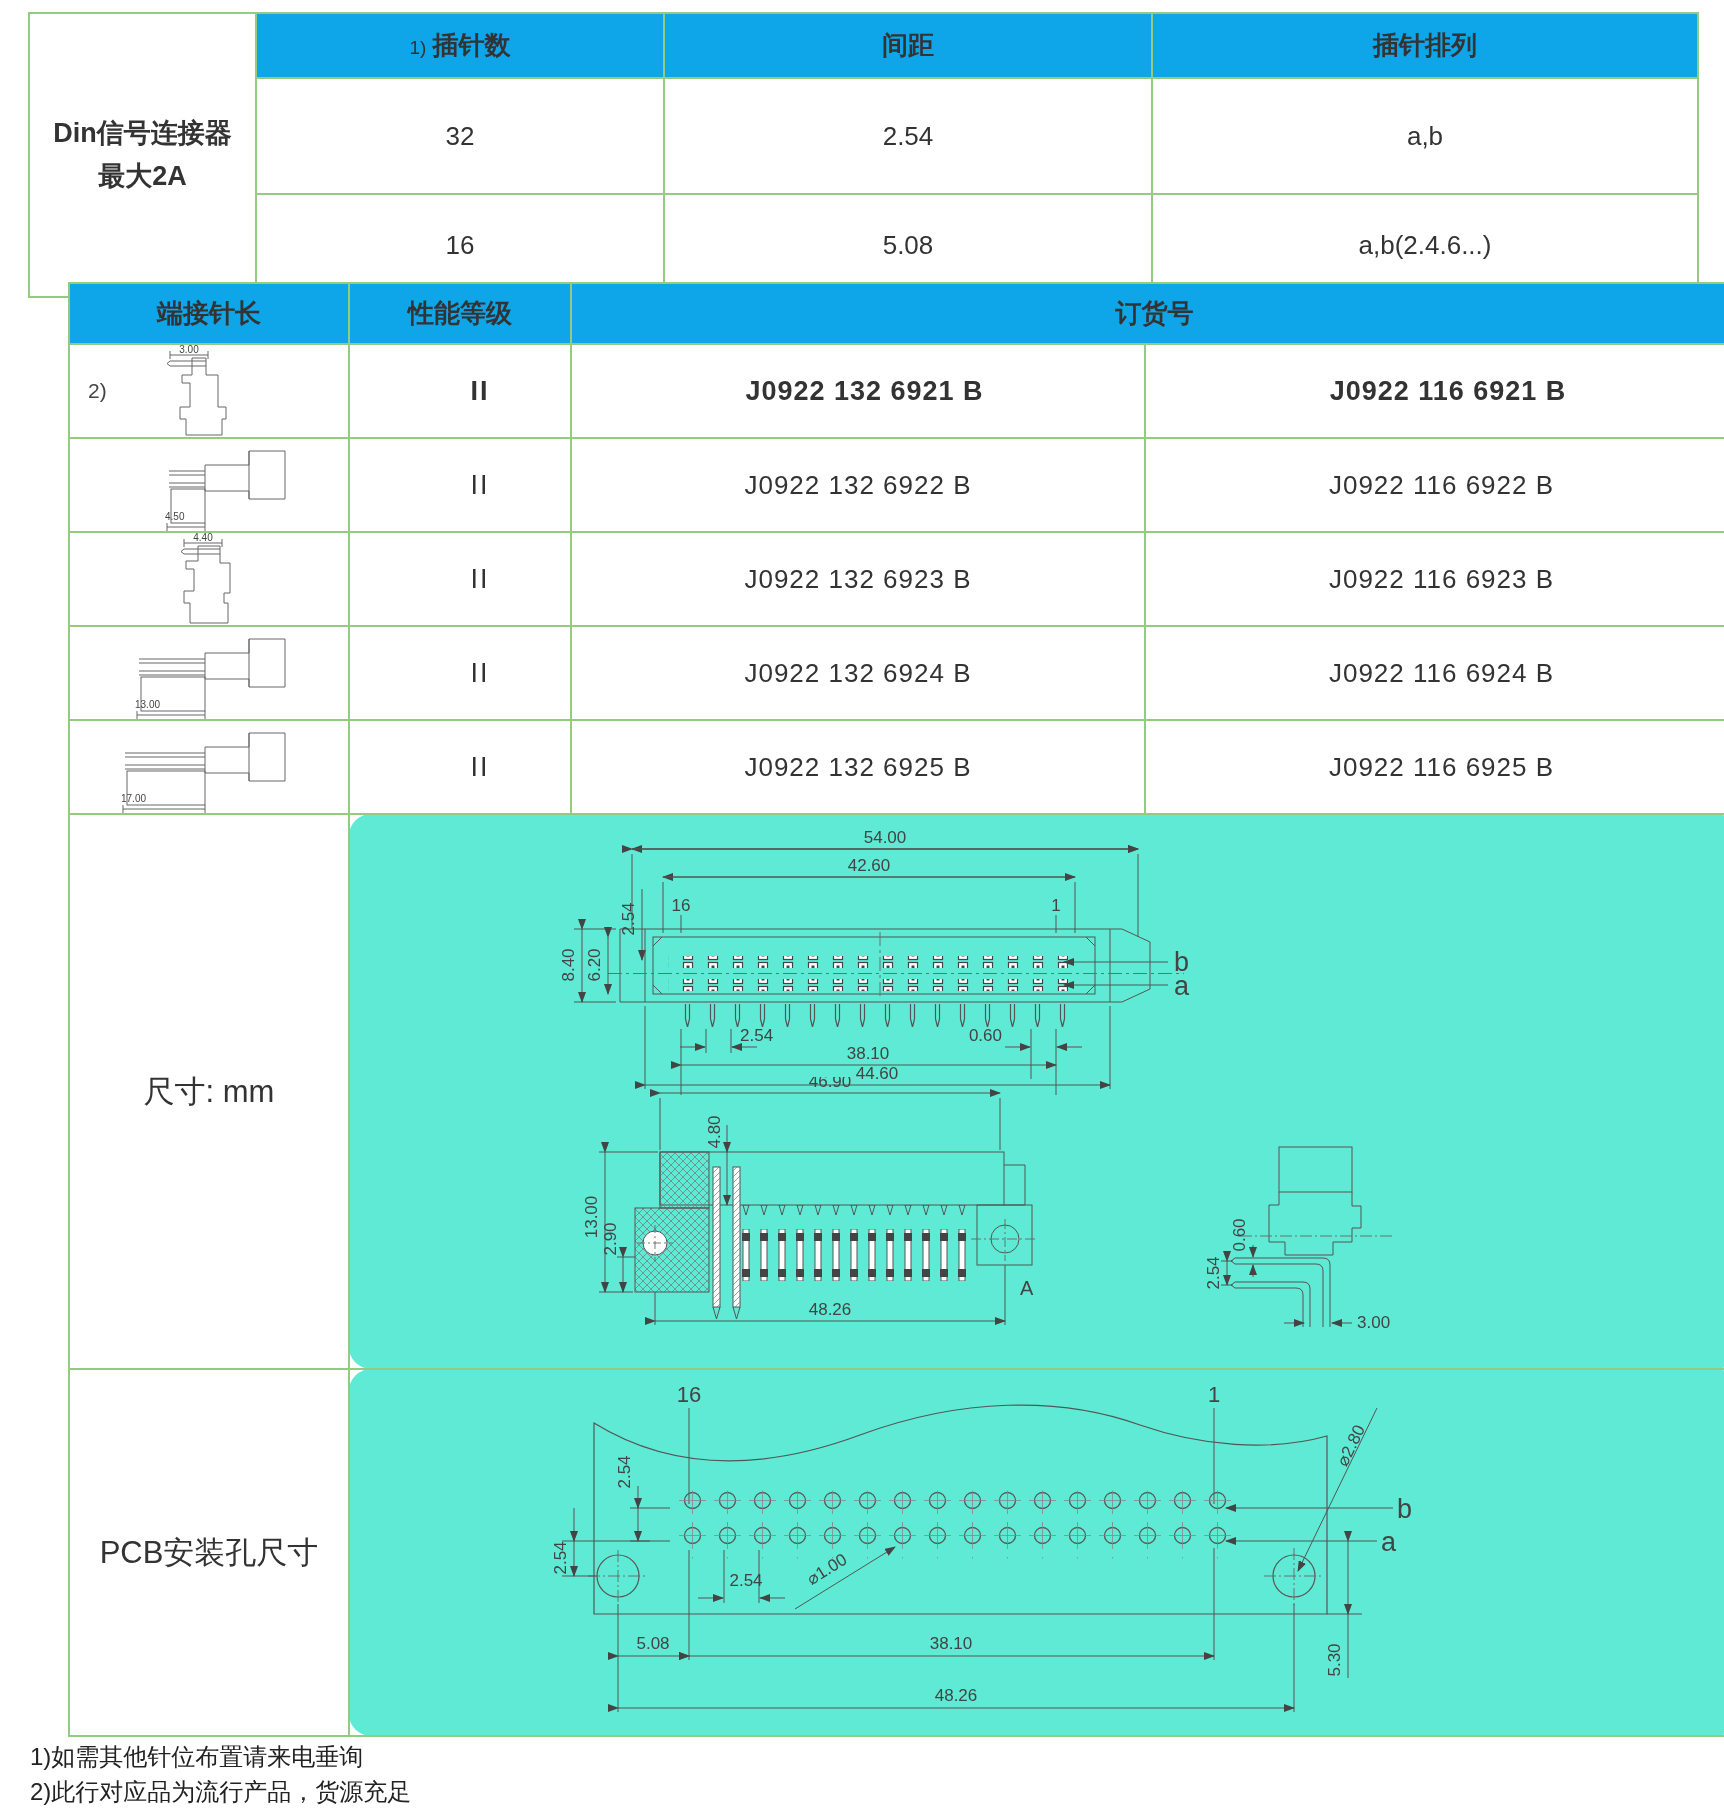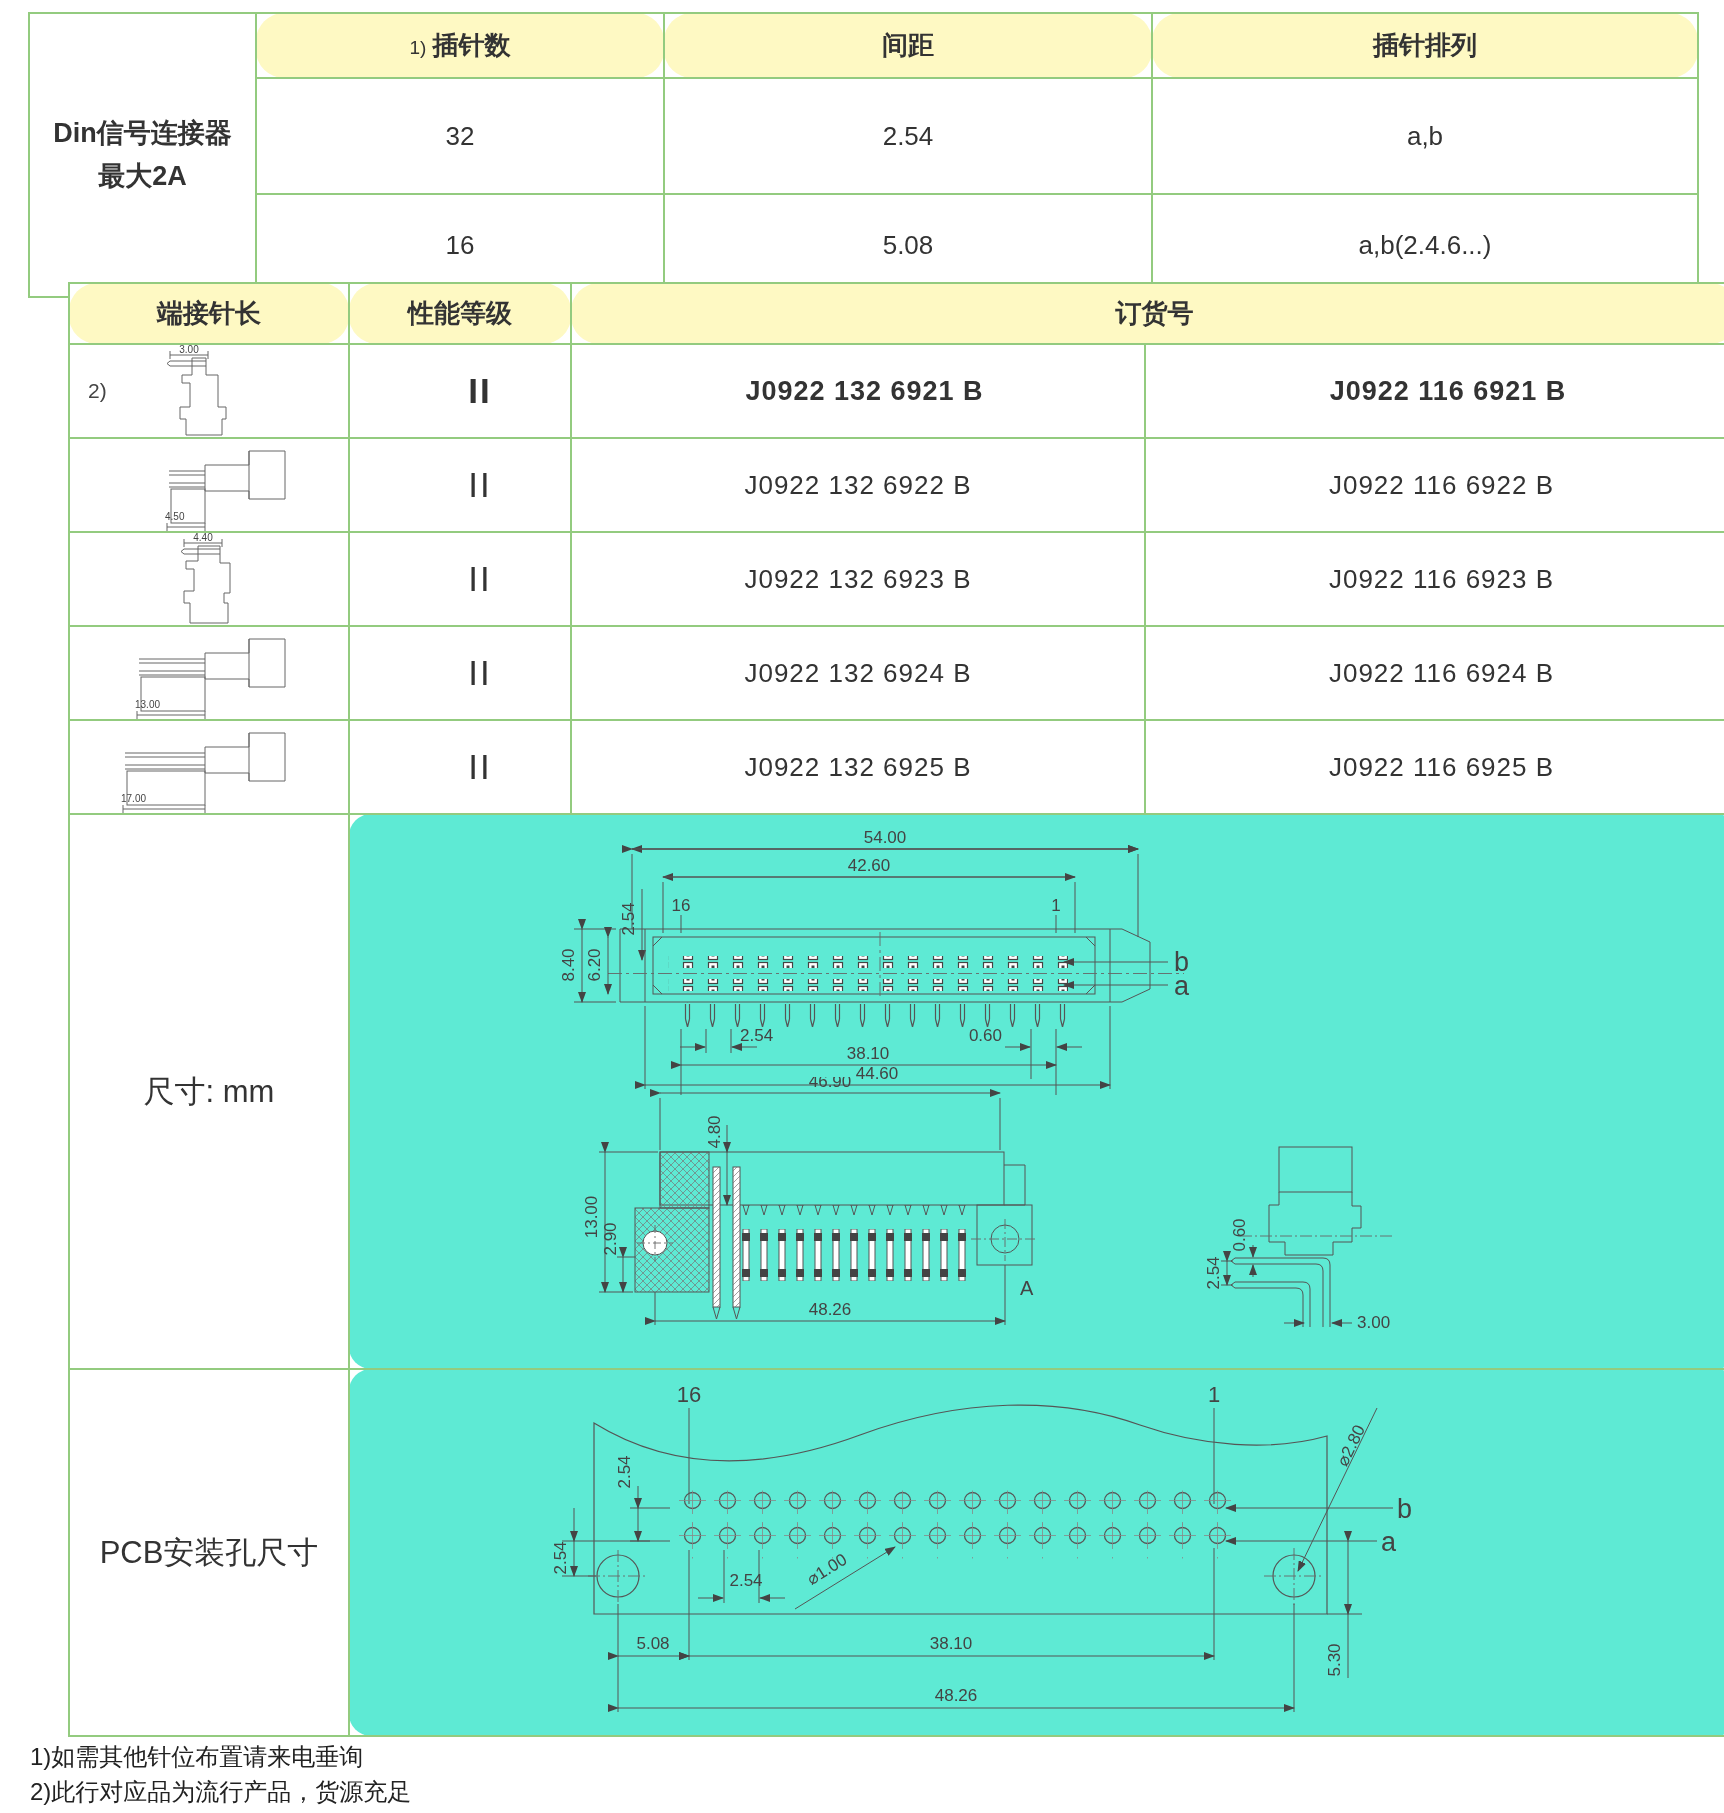--- a/index.html
+++ b/index.html
@@ -1,28 +1,28 @@
 <!DOCTYPE html>
 <html><head>
 <meta charset="utf-8">
 <style>
   html,body{margin:0;padding:0;background:#fff;}
   body{width:1724px;height:1813px;font-family:"Liberation Sans","DejaVu Sans",sans-serif;color:#333;}
   .page{position:relative;width:1724px;height:1813px;background:#fff;overflow:hidden;}
   table{border-collapse:collapse;table-layout:fixed;position:absolute;background:#fff;}
   td,th{border:2px solid #93cb7f;padding:0;vertical-align:middle;text-align:center;overflow:hidden;}
-  th{background:#fef9c3;font-size:26px;font-weight:bold;color:#333;border-radius:28px;}
+  th{background:#0ea5e9;font-size:26px;font-weight:bold;color:#333;}
   .t1{left:28px;top:12px;width:1669px;}
   .t2{left:28px;top:282px;width:1669px;margin-left:40px;}
   .product-cell{background:#fff;font-size:27px;font-weight:bold;line-height:1.6;margin-top:7px;}
   .val{font-size:26px;font-weight:normal;}
   .order{font-size:26px;letter-spacing:1px;}
   .bold-row .order{font-weight:bold;font-size:27px;padding-left:13px;}
   .bold-row .grade{font-weight:bold;}
-  .grade{font-size:35px;letter-spacing:2px;padding-left:40px;}
+  .grade{font-size:27px;letter-spacing:2px;padding-left:40px;}
   .sup{font-size:19px;font-weight:normal;margin-right:6px;}
   .profile-cell{position:relative;}
   .note-ref{position:absolute;left:18px;top:50%;transform:translateY(-50%);font-size:21px;color:#444;}
   .profile-wrap{display:flex;align-items:center;justify-content:center;height:100%;}
   .section-label{font-size:31px;font-weight:normal;}
   .draw-cell{position:relative;background:#5eead4;border-radius:22px;}
   .draw-cell svg{position:absolute;}
   .footnotes{position:absolute;left:30px;top:1740px;font-size:24px;line-height:1.45;color:#222;}
   svg text{font-family:"Liberation Sans","DejaVu Sans",sans-serif;fill:#444;}
   .dimtxt{font-size:17px;}

